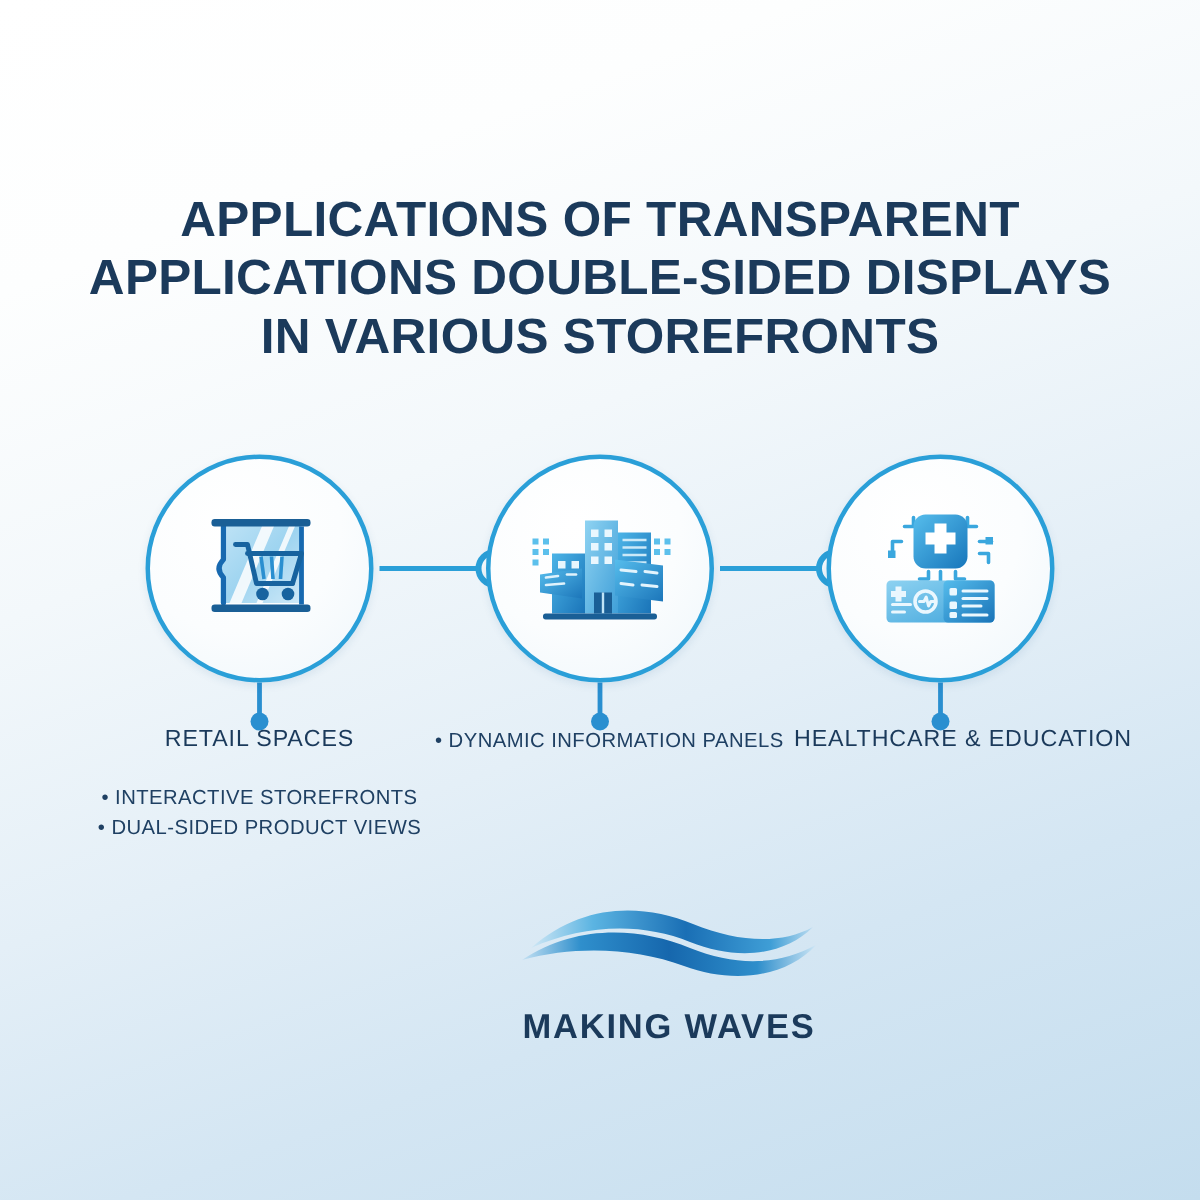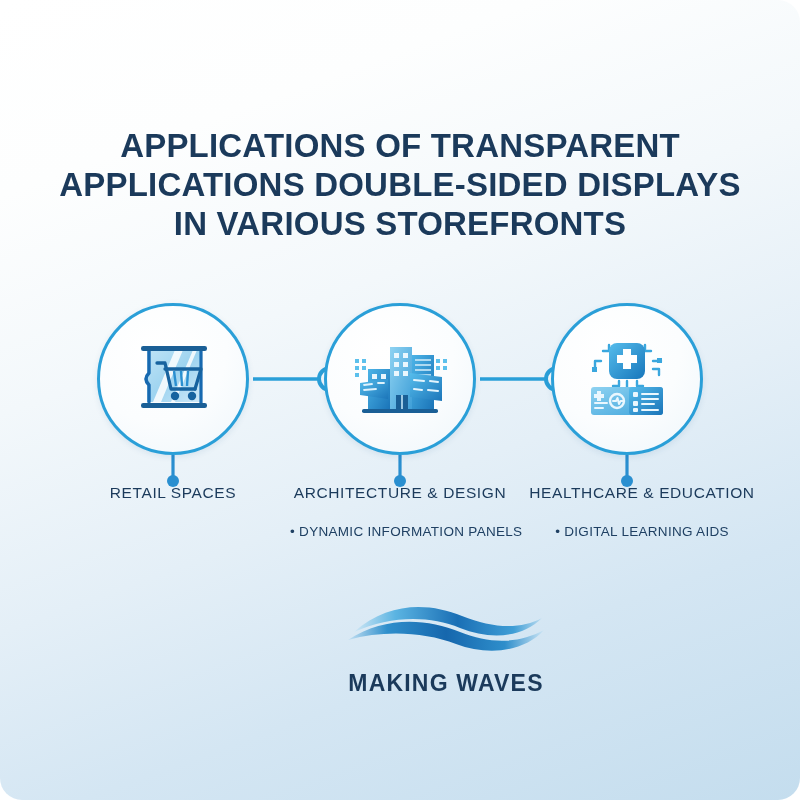--- a/index.html
+++ b/index.html
@@ -18,21 +18,20 @@
     width: 800px;
     height: 800px;
     background: linear-gradient(160deg,
         #ffffff 0%,
         #fdfefe 18%,
         #f3f8fb 38%,
         #e4eff7 58%,
         #d4e6f3 76%,
         #c4ddee 100%);
     overflow: hidden;
-    border-radius: 22px;
   }
 
   
   .title-block {
     position: absolute;
     top: 126px;
     left: 0;
     width: 800px;
     text-align: center;
   }
@@ -348,33 +347,35 @@
           <line x1="63" y1="66" x2="79" y2="66"></line>
           <line x1="63" y1="71" x2="75" y2="71"></line>
           <line x1="63" y1="77" x2="79" y2="77"></line>
         </g>
       </svg>
     </div>
   </div>
 
   <div class="label-col col-1">
     <div class="col-title">RETAIL SPACES</div>
+    <ul class="col-items">
+      <li>• INTERACTIVE STOREFRONTS</li>
+      <li>• DUAL-SIDED PRODUCT VIEWS</li>
+    </ul>
   </div>
 
   <div class="label-col col-2">
-    <div class="col-title">ARCHITECTURE &amp; DESIGN</div>
     <ul class="col-items">
       <li>• DYNAMIC INFORMATION PANELS</li>
     </ul>
   </div>
 
   <div class="label-col col-3">
     <div class="col-title">HEALTHCARE &amp; EDUCATION</div>
     <ul class="col-items">
-      <li>• DIGITAL LEARNING AIDS</li>
     </ul>
   </div>
 
   <div class="logo-block">
     <svg width="220" height="66" viewBox="0 0 220 66">
       <defs>
         <linearGradient id="waveTop" x1="0" y1="0" x2="1" y2="0">
           <stop offset="0" stop-color="#cfe7f5"></stop>
           <stop offset="0.22" stop-color="#5bb4e2"></stop>
           <stop offset="0.55" stop-color="#1a6fb5"></stop>

